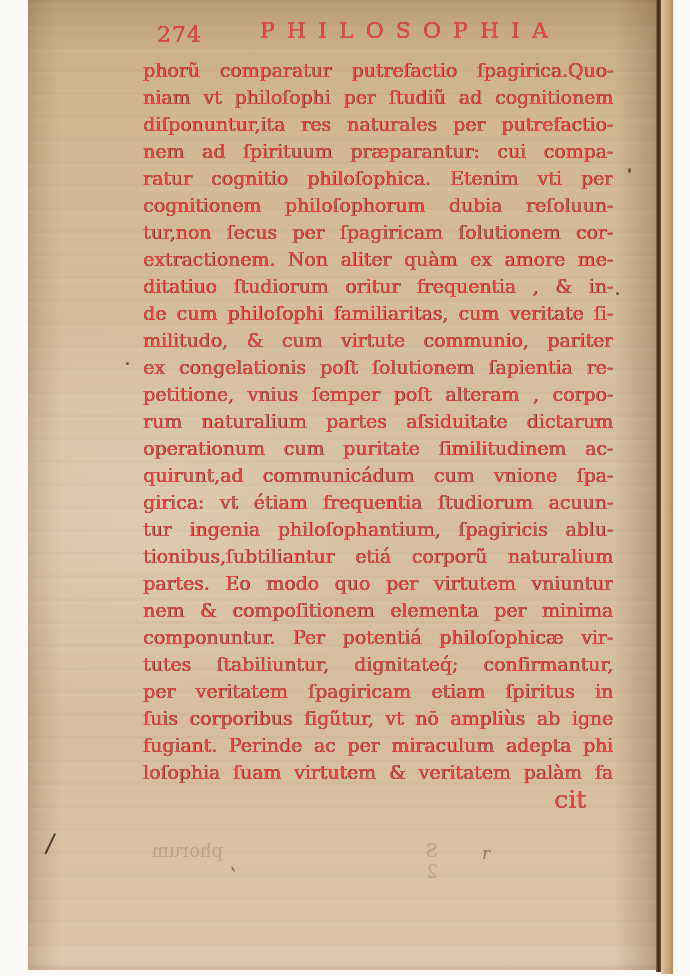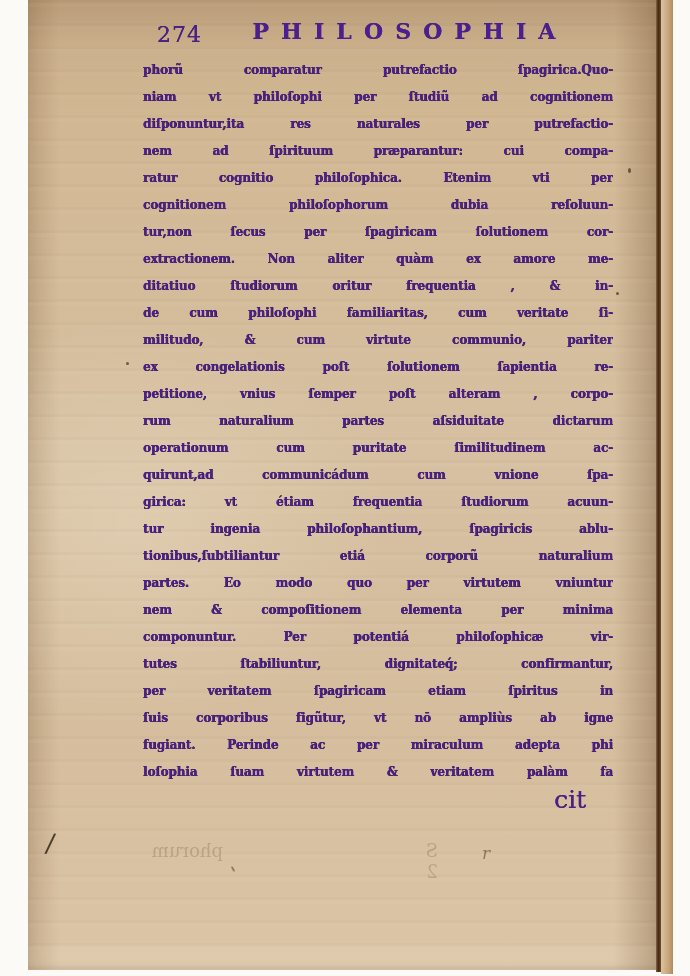--- a/index.html
+++ b/index.html
@@ -39,57 +39,56 @@
   }
   .next-page-edge {
     position: absolute; left: 661px; top: 0; width: 12px; height: 974px;
     background: linear-gradient(90deg, #dcc3a1, #c4a176 70%, #b08a5e);
   }
 
   
   .text-block {
     position: absolute;
     left: 143px; top: 14px; width: 470px;
-    color: #4c1d95;
+    color: #ef4444;
   }
   .header-row {
     position: relative;
     height: 34px;
   }
   .page-number {
     position: absolute; left: 14px; top: 8px;
     font-size: 22px;
     letter-spacing: 1px;
     text-shadow: 0 0 0.6px rgba(35,24,13,0.9);
   }
   .running-title {
     position: absolute; left: 0; top: 4px; width: 100%;
     text-align: center;
     transform: translateX(32px);
     font-size: 22px;
-    font-weight: bold;
+    font-weight: normal;
     letter-spacing: 0.55em;
     text-shadow: 0 0 0.5px rgba(35,24,13,0.8);
   }
 
   .body-lines {
     position: relative;
     margin-top: 9px;
   }
   .text-line {
     height: 27px;
     line-height: 27px;
-    font-size: 12px;
+    font-size: 19px;
     letter-spacing: -0.1px;
     text-align: justify;
     text-align-last: justify;
     white-space: normal;
     overflow: hidden;
     text-shadow: 0.35px 0 0 rgba(36,26,16,0.95), 0 0 0.5px rgba(36,26,16,0.55);
-    font-weight: bold;
   }
   .catchword-line {
     height: 27px; line-height: 27px;
     font-size: 25px;
     text-align: right;
     padding-right: 27px;
     text-shadow: 0.35px 0 0 rgba(36,26,16,0.95);
   }
 
   

